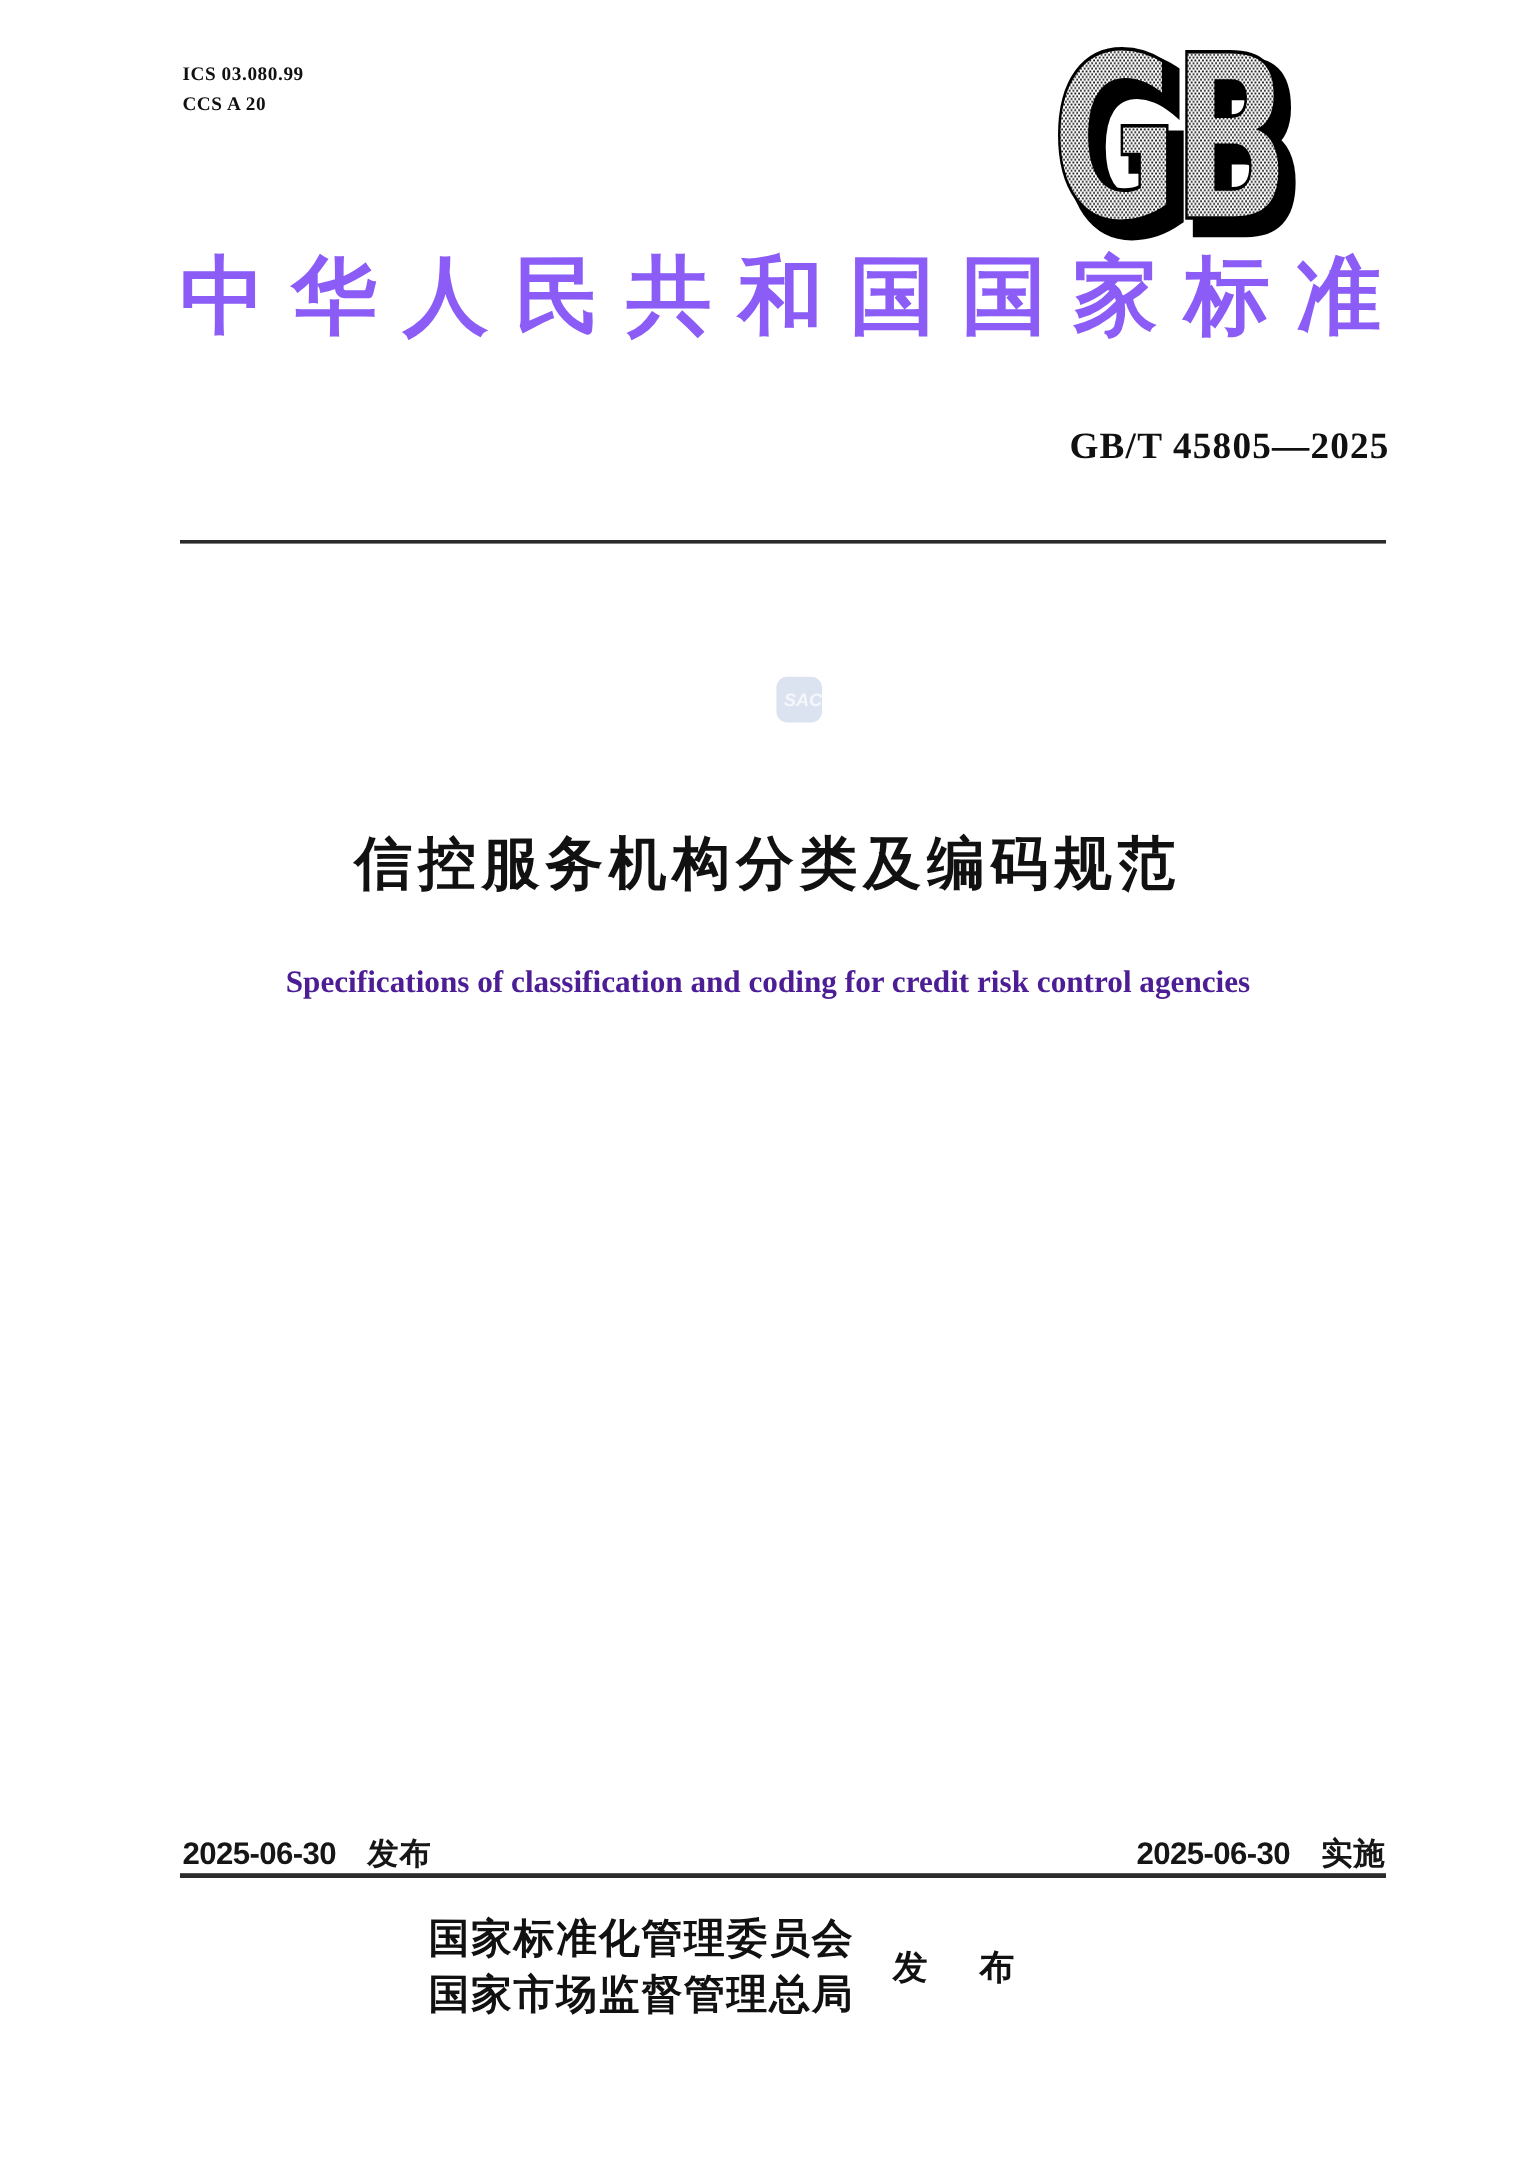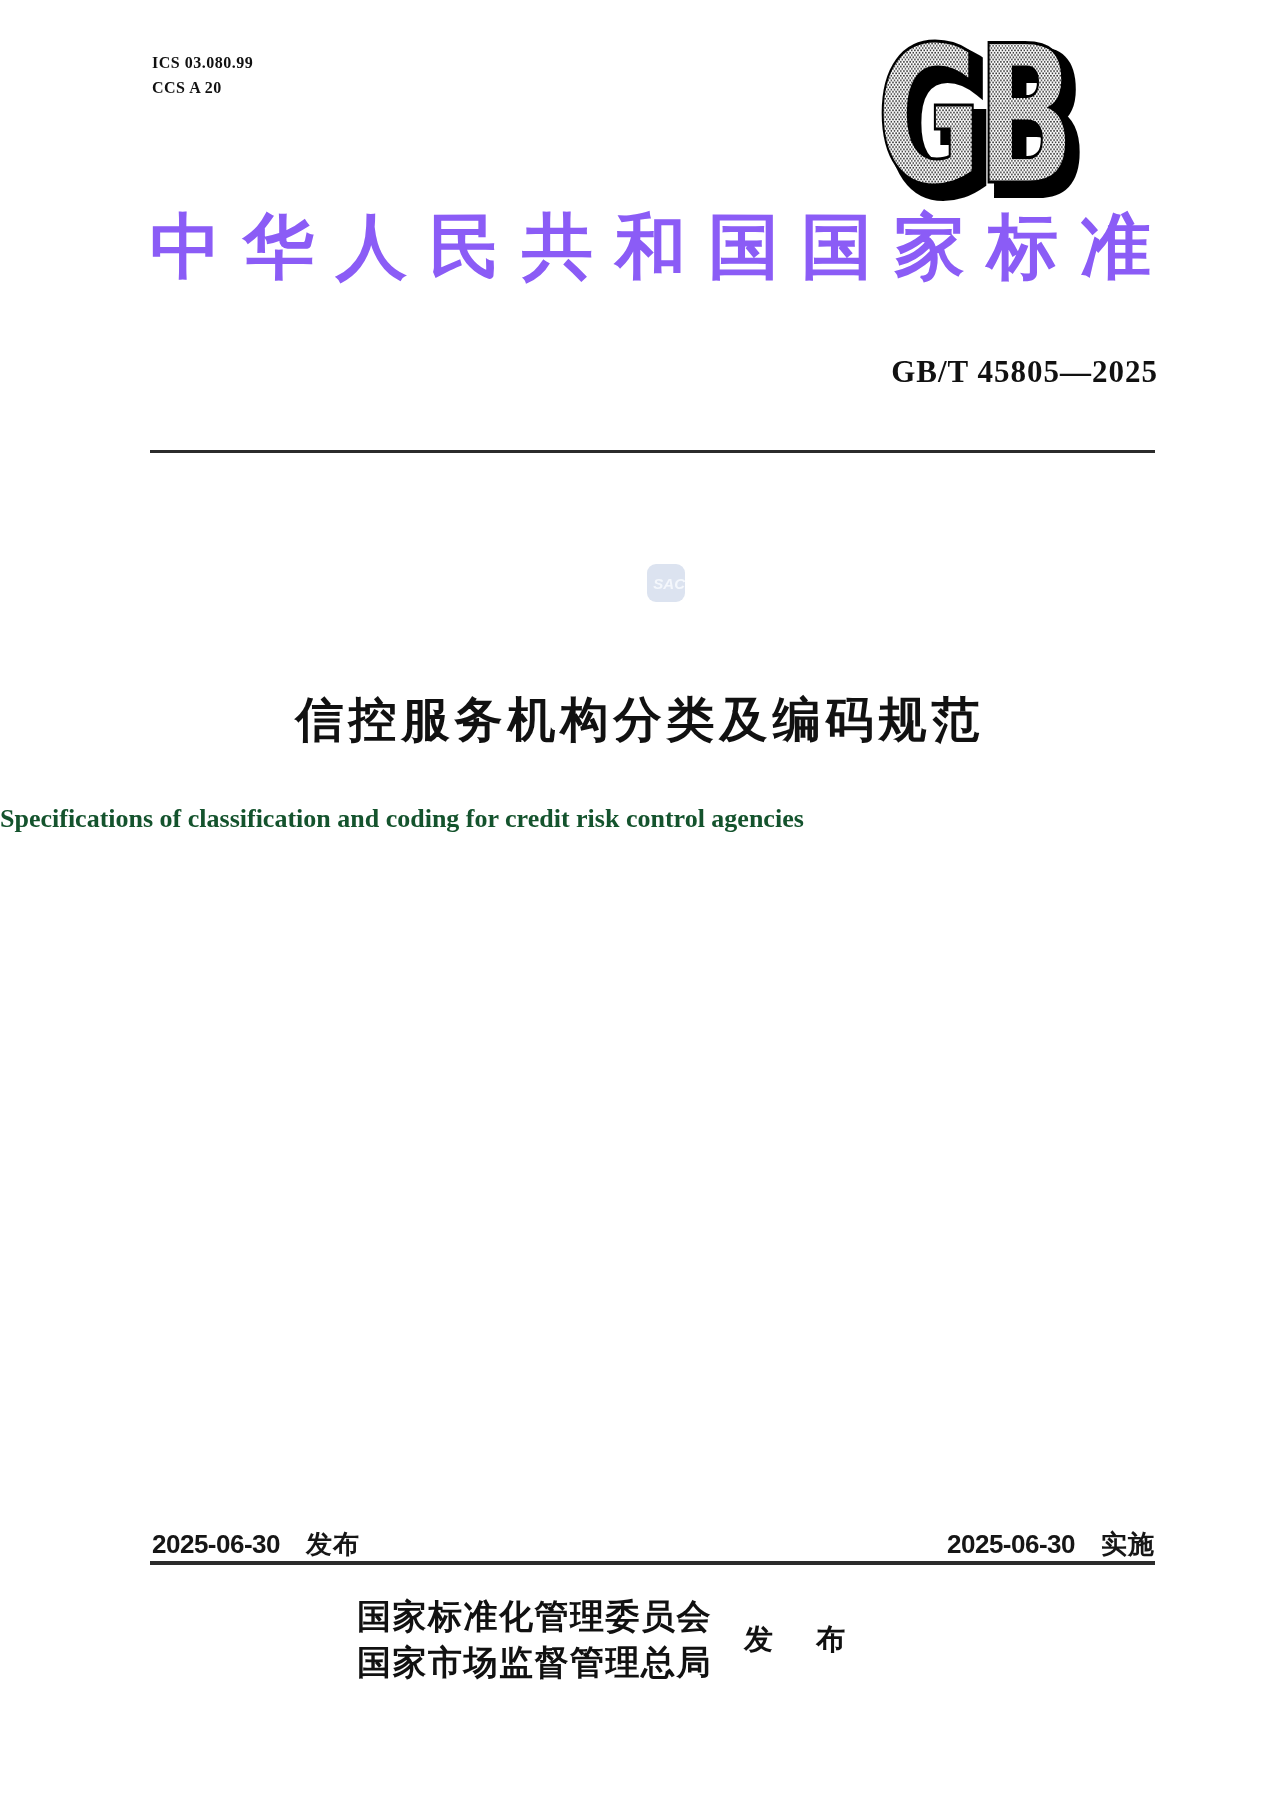--- a/index.html
+++ b/index.html
@@ -104,25 +104,25 @@
     font-weight: bold;
     font-size: 48px;
     letter-spacing: 5px;
     color: #111;
   }
   .en-title {
     position: absolute;
     left: 0;
     top: 804px;
     width: 1280px;
-    text-align: left;
+    text-align: center;
     font-family: "Liberation Serif", "DejaVu Serif", serif;
     font-weight: bold;
     font-size: 26px;
-    color: #14532d;
+    color: #4c1d95;
   }
 
   
   .date-left, .date-right {
     position: absolute;
     top: 1527px;
     font-family: "Liberation Sans", "DejaVu Sans", sans-serif;
     font-weight: bold;
     font-size: 26px;
     letter-spacing: -0.5px;

